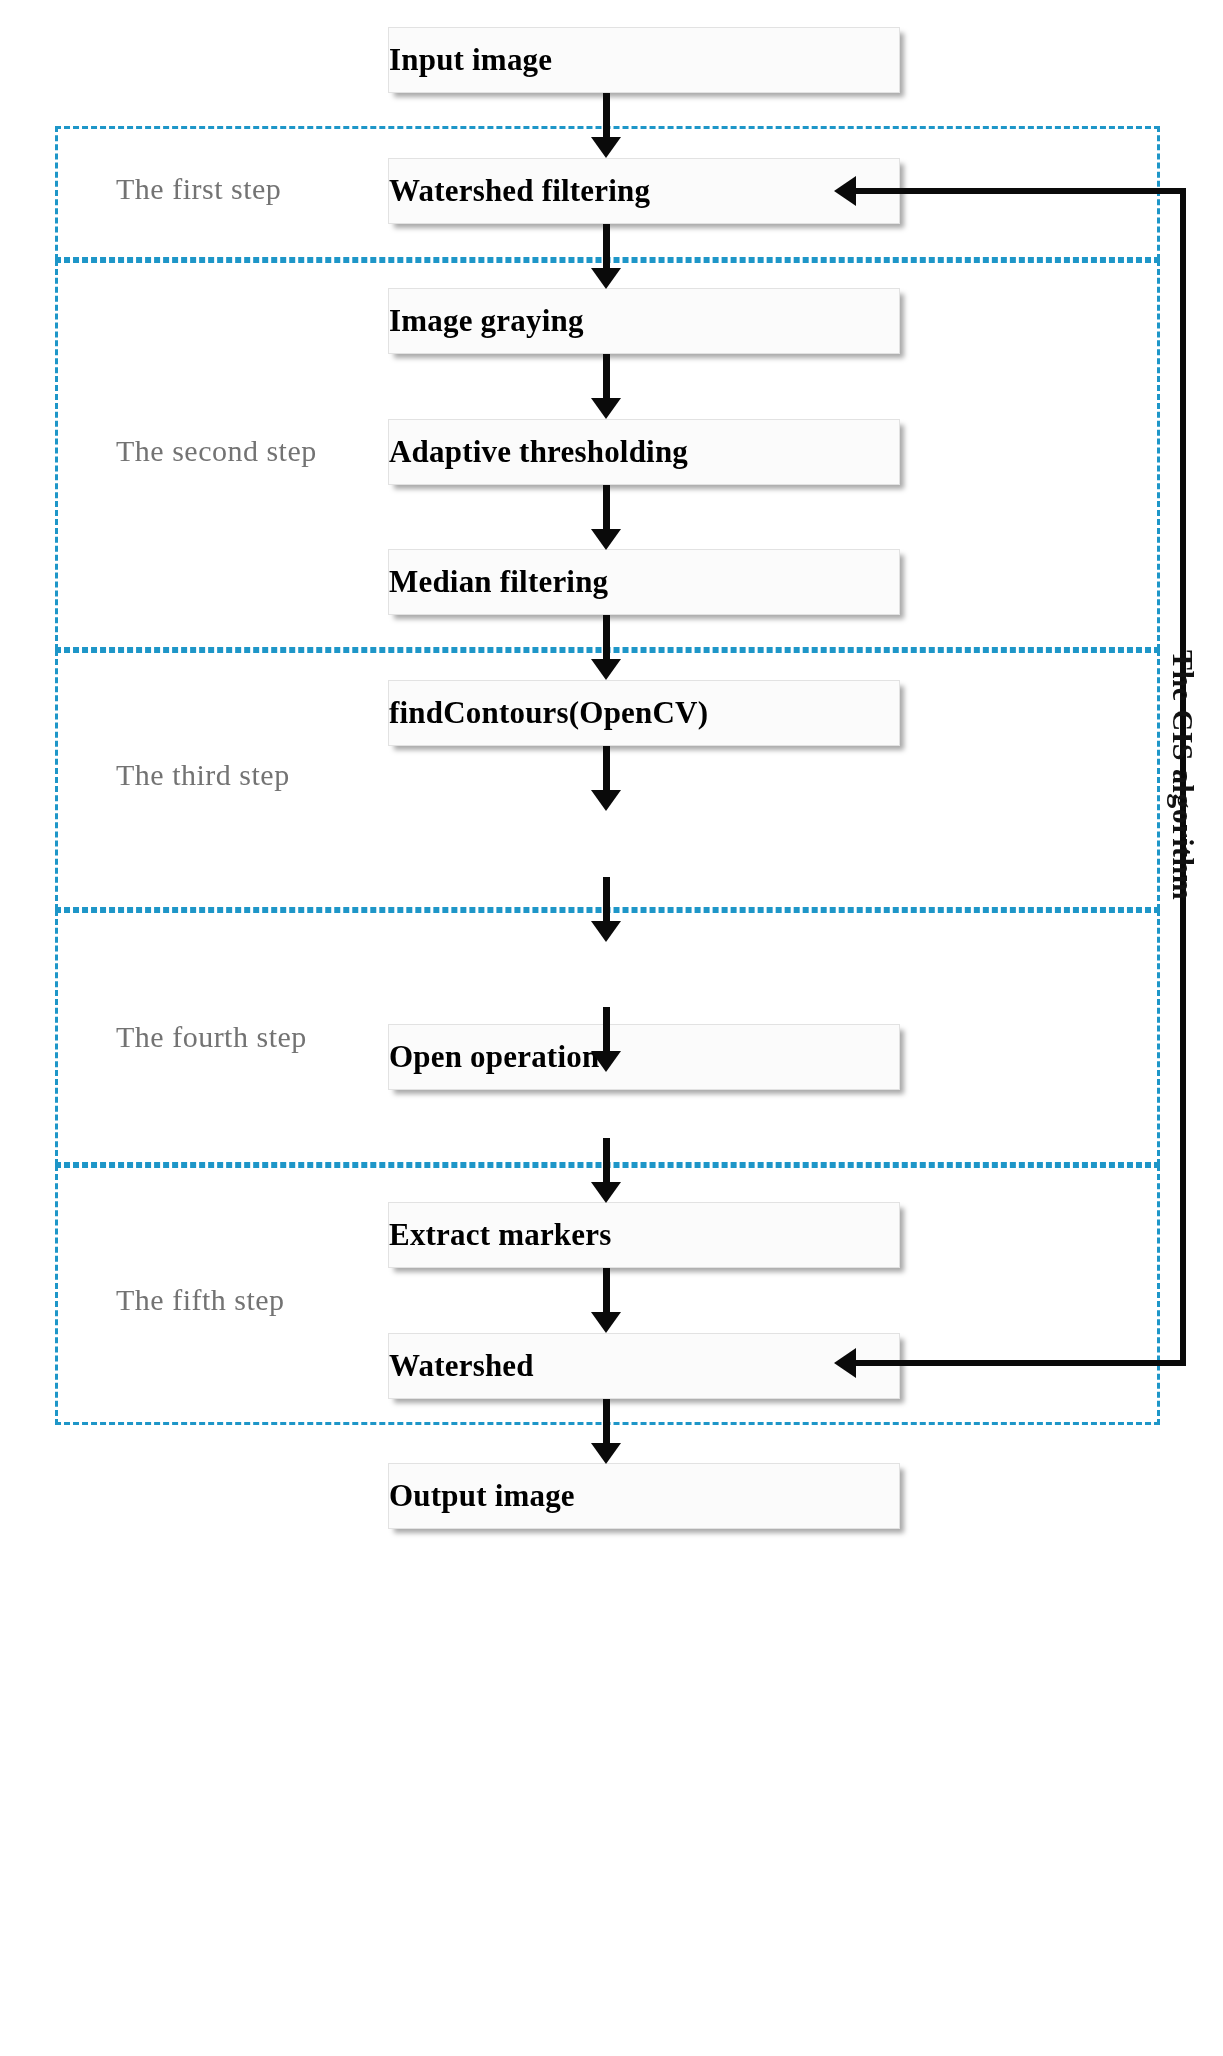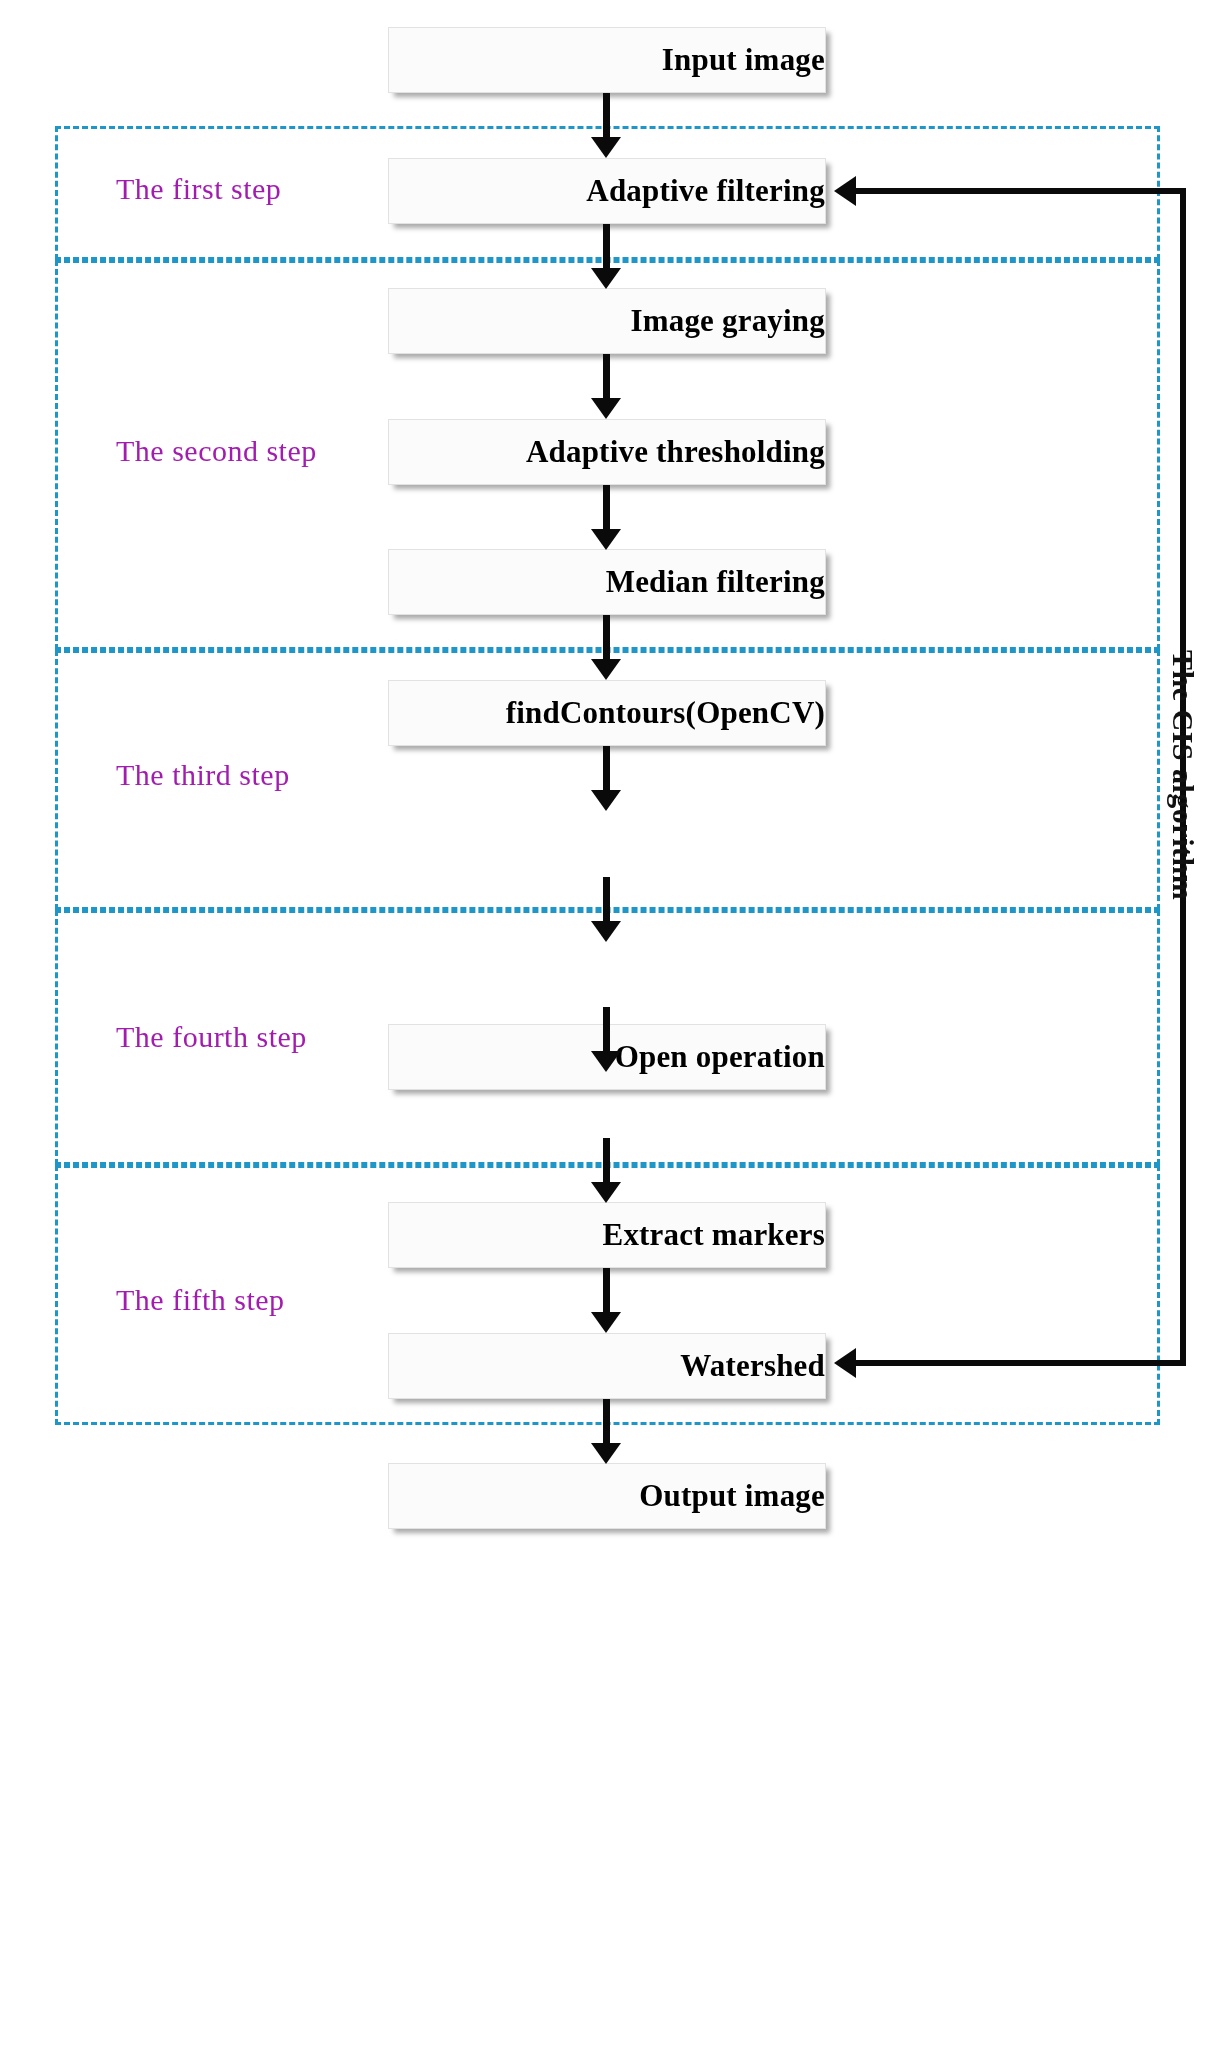--- a/index.html
+++ b/index.html
@@ -25,38 +25,38 @@
     box-sizing: border-box;
     background: transparent;
   }
 
   
   .step-label {
     position: absolute;
     font-family: "Liberation Serif", "DejaVu Serif", serif;
     font-weight: 400;
     font-size: 30px;
-    color: #a21caf;
+    color: #737373;
     white-space: nowrap;
     letter-spacing: 0.5px;
   }
 
   
   .node {
     position: absolute;
     left: 388px;
-    width: 438px;
+    width: 512px;
     height: 66px;
     background: #fbfbfb;
     border: 1px solid #e2e2e2;
     box-sizing: border-box;
     box-shadow: 5px 5px 5px -1px rgba(0,0,0,0.34);
     display: flex;
     align-items: center;
-    justify-content: flex-end;
+    justify-content: flex-start;
   }
   .node .node-text {
     font-family: "Liberation Serif", "DejaVu Serif", serif;
     font-weight: bold;
     font-size: 31px;
     color: #000000;
     white-space: nowrap;
     letter-spacing: 0.2px;
   }
 
@@ -133,21 +133,21 @@
 
   <div class="step-label" style="left:116px; top:1020px;">The fourth step</div>
 
   <div class="step-label" style="left:116px; top:1283px;">The fifth step</div>
 
   <div class="node" style="top:27px;">
     <span class="node-text">Input image</span>
   </div>
 
   <div class="node" style="top:158px;">
-    <span class="node-text">Adaptive filtering</span>
+    <span class="node-text">Watershed filtering</span>
   </div>
 
   <div class="node" style="top:288px;">
     <span class="node-text">Image graying</span>
   </div>
 
   <div class="node" style="top:419px;">
     <span class="node-text">Adaptive thresholding</span>
   </div>
 

